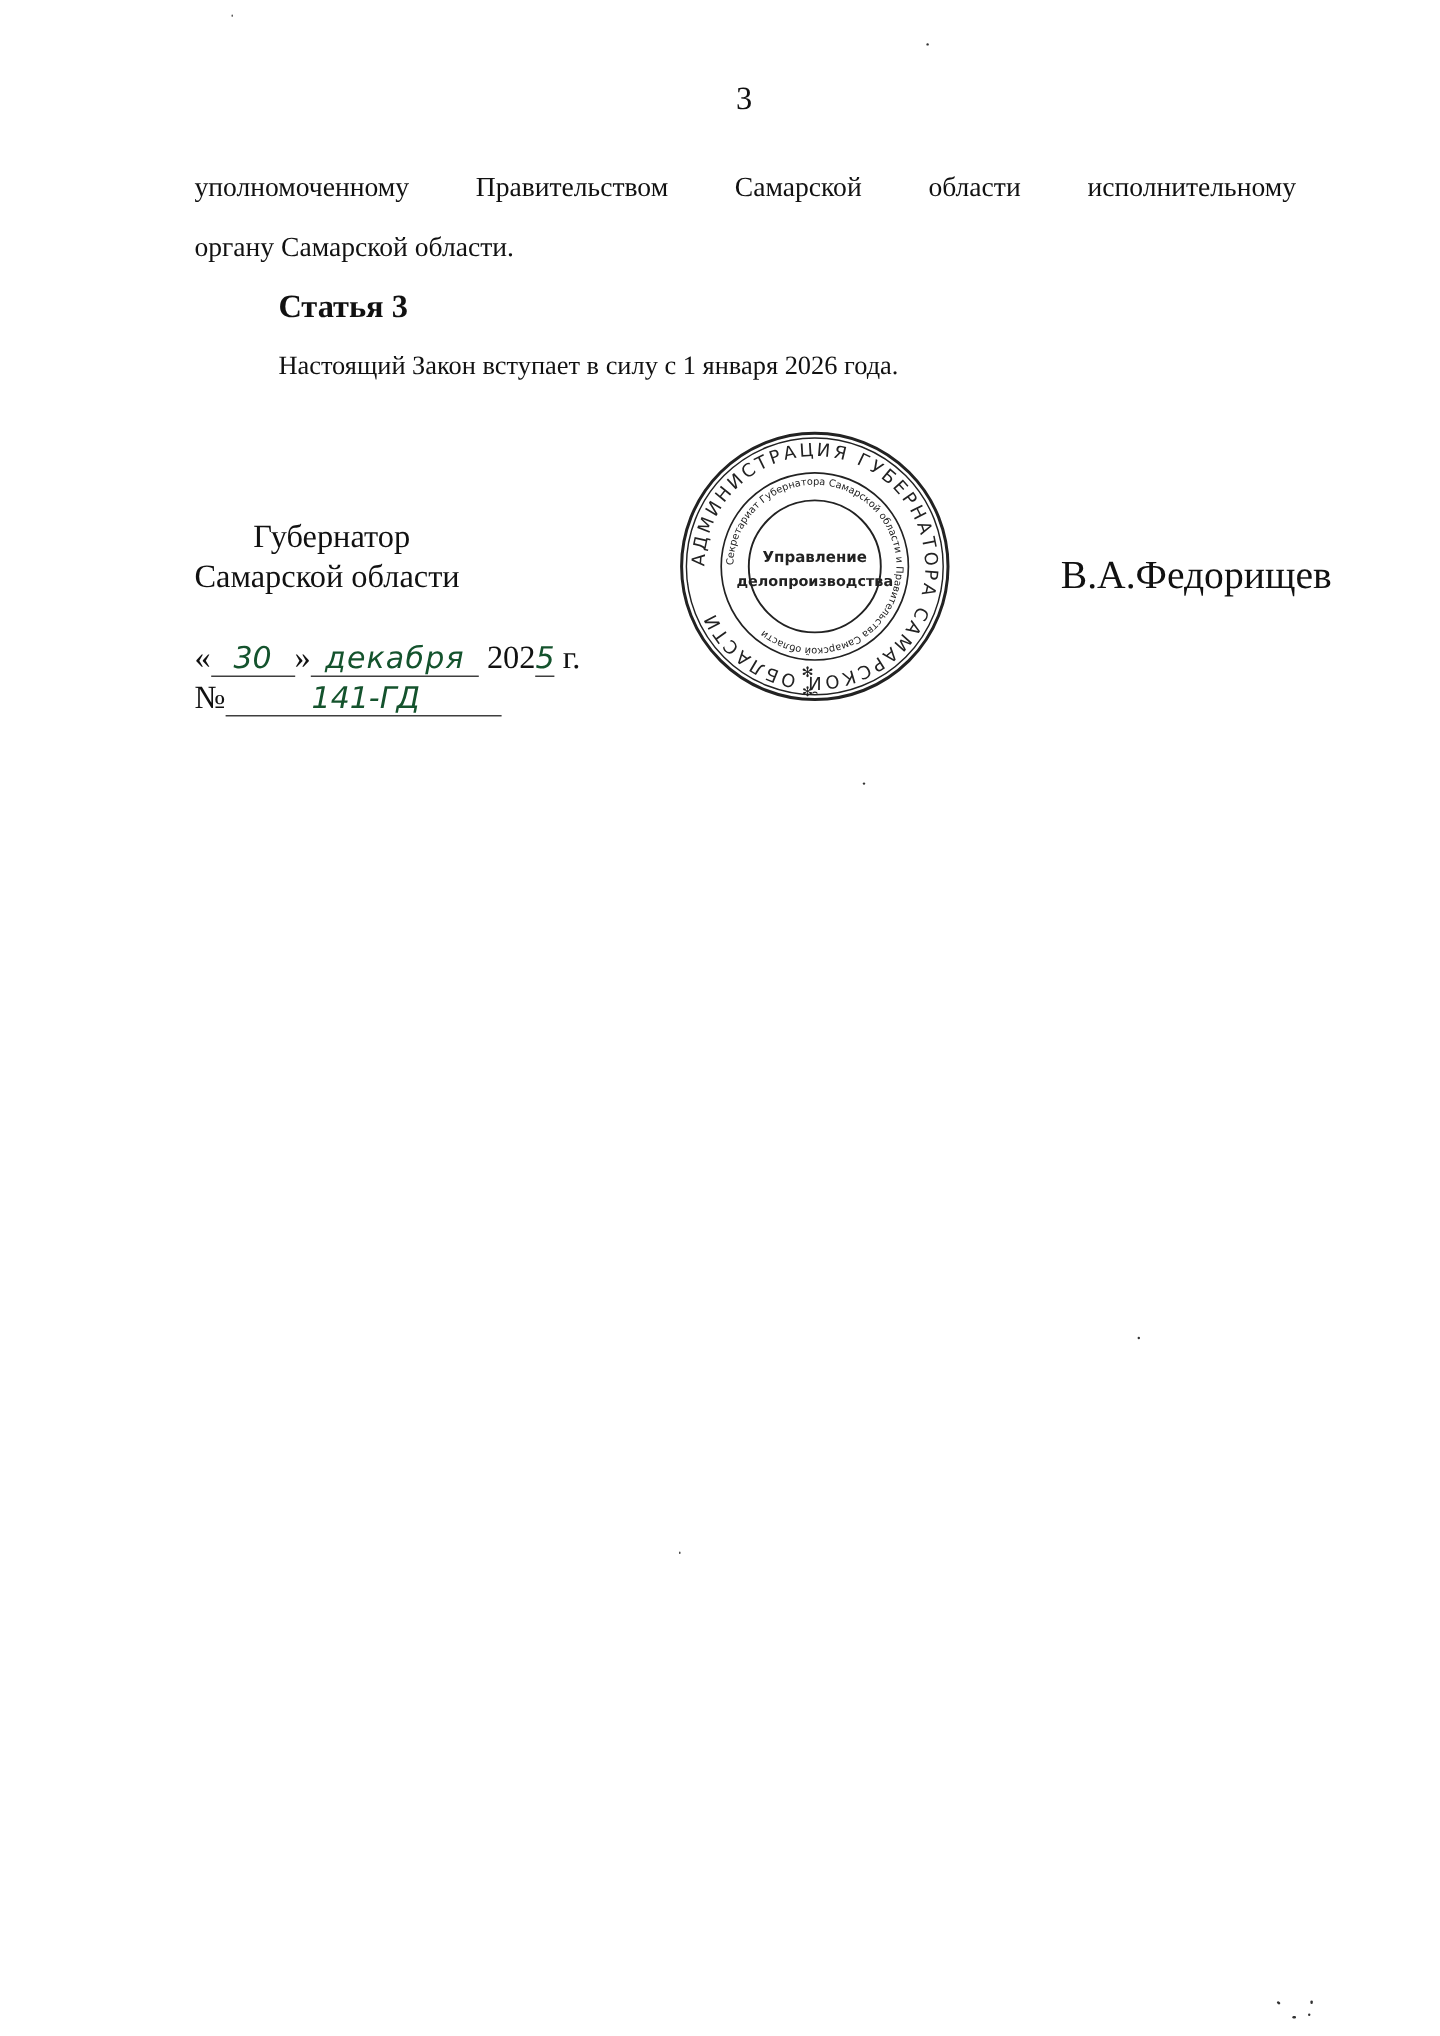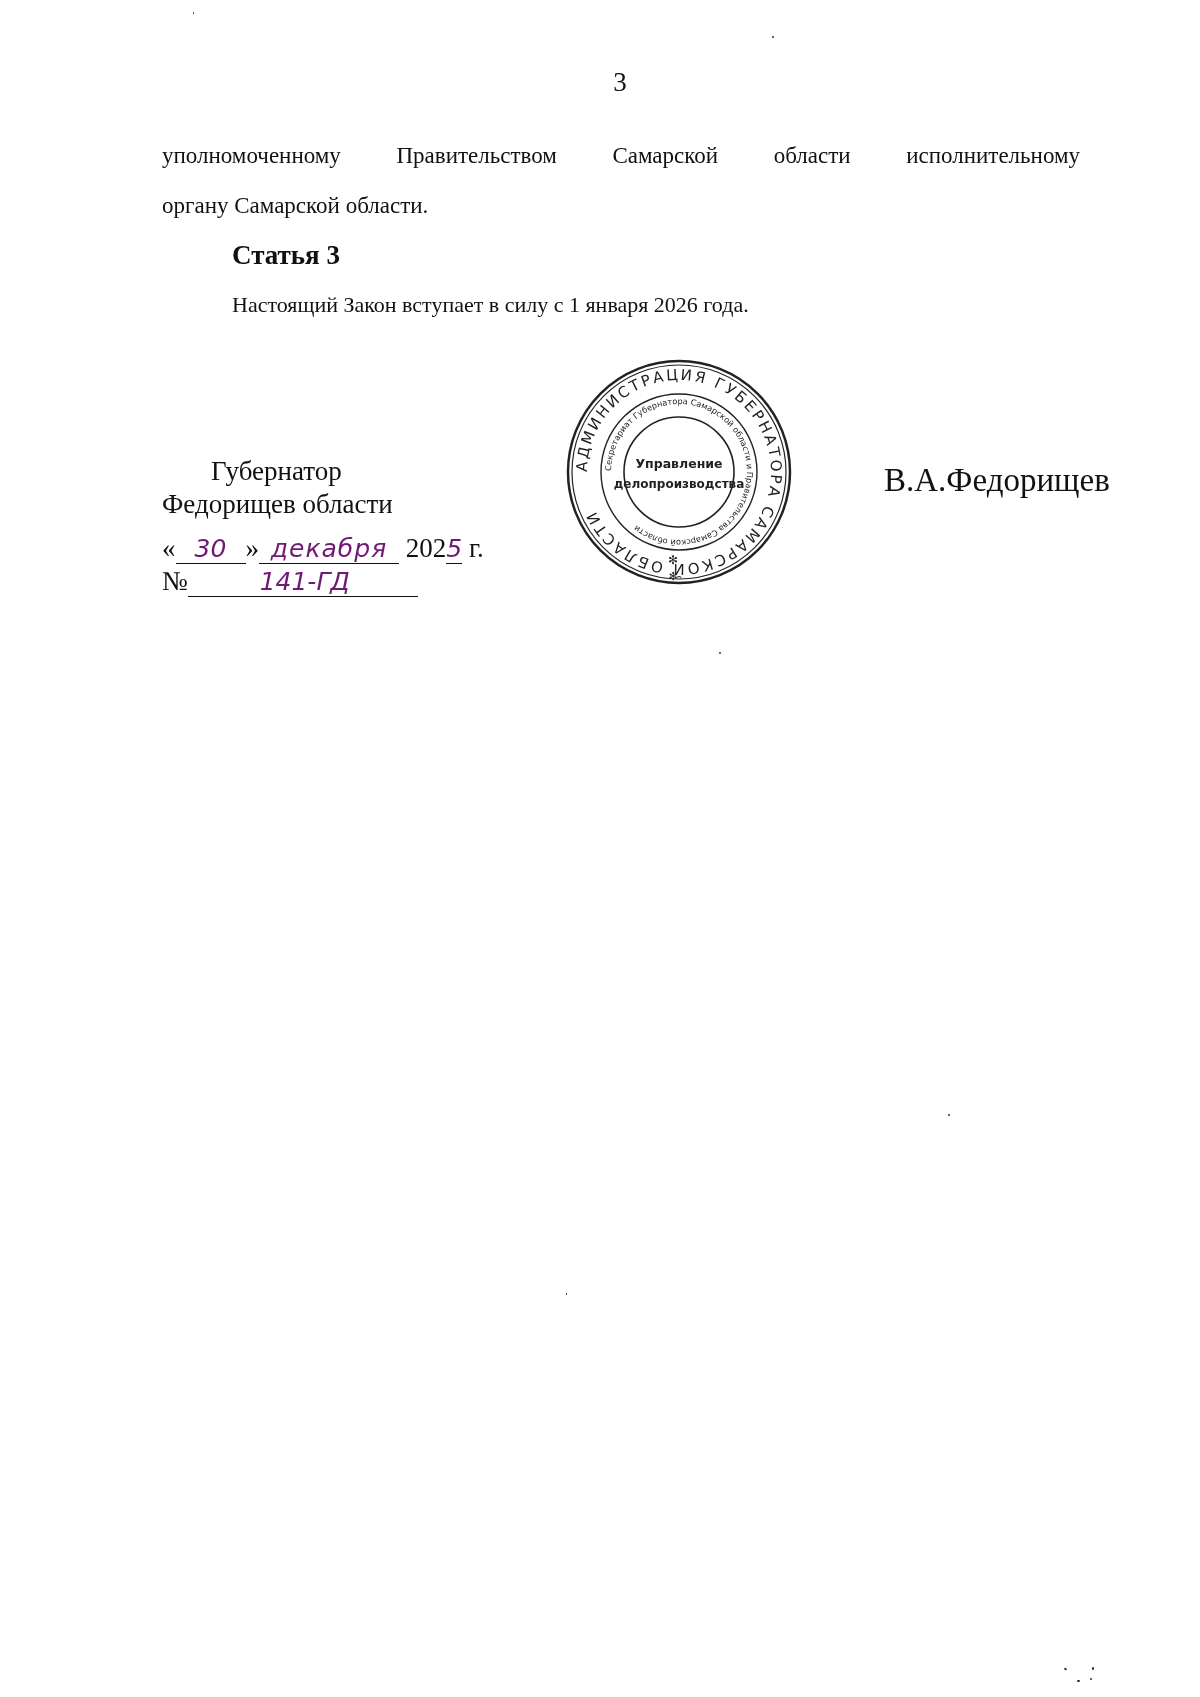--- a/index.html
+++ b/index.html
@@ -52,21 +52,21 @@
     .para-indented {
       position: absolute;
       left: 232px;
       top: 289px;
       font-size: 22px;
       line-height: 32px;
     }
     .signer-title {
       position: absolute;
       left: 162px;
-      top: 455px;
+      top: 431px;
       font-size: 27px;
       line-height: 33px;
     }
     .signer-title .line1 {
       display: block;
       padding-left: 49px;
     }
     .signer-title .line2 {
       display: block;
     }
@@ -81,21 +81,21 @@
       position: absolute;
       left: 162px;
       top: 532px;
       font-size: 27px;
       line-height: 32px;
       white-space: nowrap;
     }
     .hand {
       font-family: "DejaVu Sans", sans-serif;
       font-style: italic;
-      color: #701a75;
+      color: #14532d;
       display: inline-block;
       border-bottom: 1.5px solid #111;
       text-align: center;
       font-size: 25px;
       line-height: 28px;
     }
     .hand.day { width: 70px; }
     .hand.month { width: 140px; letter-spacing: 1px; }
     .hand.year { border-bottom: 1.5px solid #111; text-align: left; }
     .number-line {
@@ -128,21 +128,21 @@
   <div class="page-number">3</div>
 
   <div class="body-text para-justified">уполномоченному Правительством Самарской области исполнительному</div>
   <div class="body-text para-cont">органу Самарской области.</div>
 
   <div class="article-heading">Статья 3</div>
   <div class="para-indented">Настоящий Закон вступает в силу с 1 января 2026 года.</div>
 
   <div class="signer-title">
     <span class="line1">Губернатор</span>
-    <span class="line2">Федорищев области</span>
+    <span class="line2">Самарской области</span>
   </div>
 
   <svg class="seal" viewBox="0 0 228 228" xmlns="http://www.w3.org/2000/svg">
     <defs>
       <path id="outerArc" d="M 114,114 m -92,0 a 92,92 0 1,1 184,0 a 92,92 0 1,1 -184,0"></path>
       <path id="innerArc" d="M 114,114 m -68,0 a 68,68 0 1,1 136,0 a 68,68 0 1,1 -136,0"></path>
     </defs>
     <circle cx="114" cy="114" r="111" fill="none" stroke="#222" stroke-width="2.5"></circle>
     <circle cx="114" cy="114" r="107" fill="none" stroke="#222" stroke-width="1.2"></circle>
     <circle cx="114" cy="114" r="78" fill="none" stroke="#222" stroke-width="1.4"></circle>

